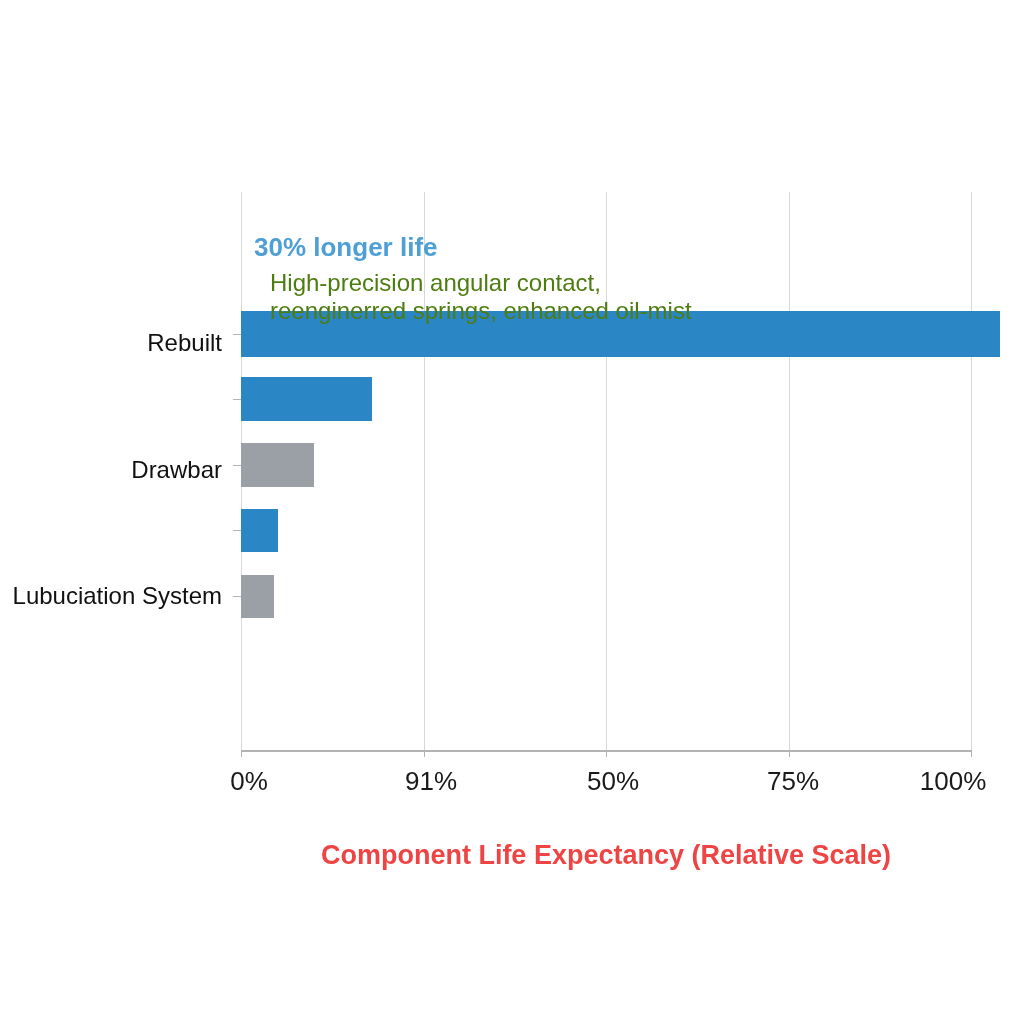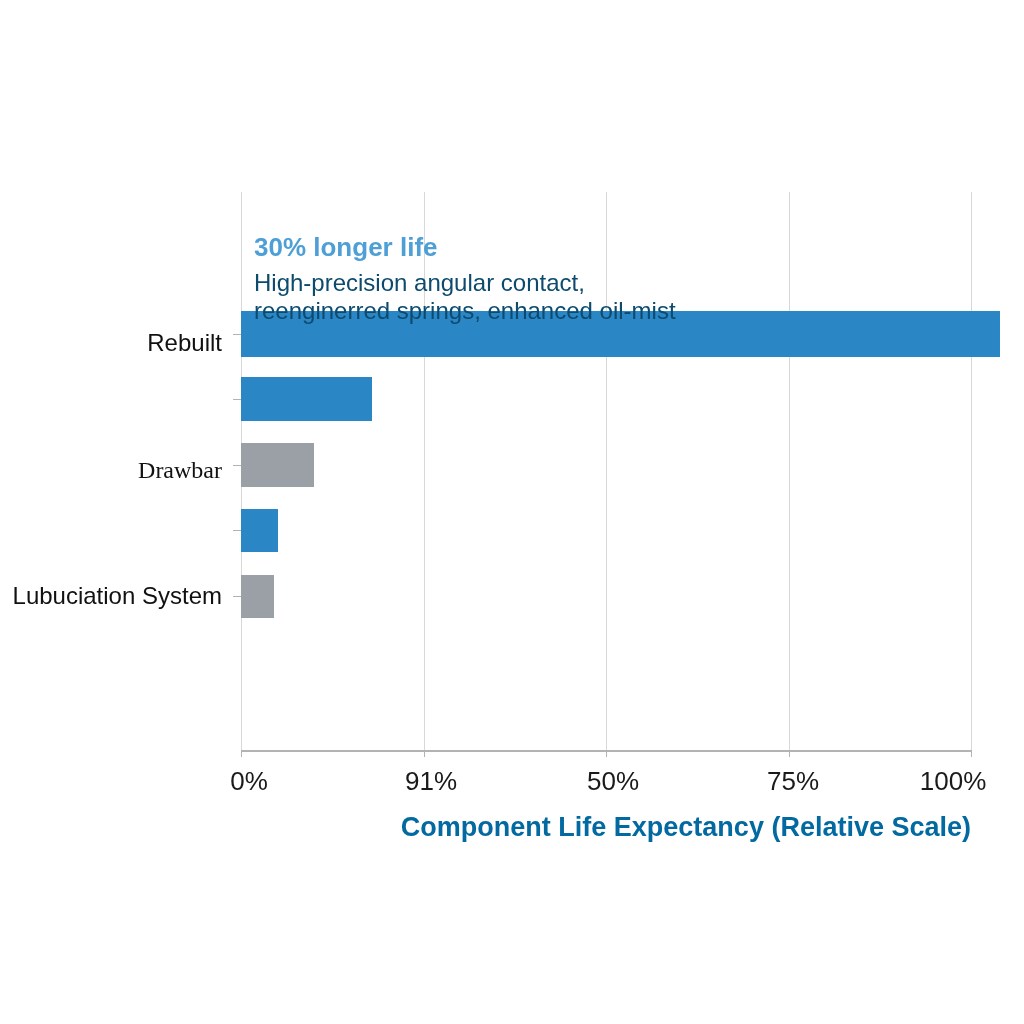--- a/index.html
+++ b/index.html
@@ -91,44 +91,45 @@
     color: #111111;
     white-space: nowrap;
     transform: translateY(-50%);
   }
 
   
   #x-axis-title {
     position: absolute;
     left: 241px;
     width: 730px;
-    top: 812px;
-    text-align: right;
+    top: 840px;
+    text-align: center;
     font-size: 27px;
     font-weight: bold;
-    color: #0369a1;
+    color: #ef4444;
   }
 
   
   .annotation {
     position: absolute;
   }
   .annotation .ann-title {
     font-size: 26px;
     font-weight: bold;
     color: #4d9fd6;
     line-height: 1.1;
     margin-bottom: 7px;
     white-space: nowrap;
   }
   .annotation .ann-body {
     font-size: 24px;
-    color: #0c4a6e;
+    color: #4d7c0f;
     line-height: 1.18;
     white-space: pre-line;
+    margin-left: 16px;
   }
 </style>
 </head>
 <body>
 
 <div id="figure">
 
   <div id="plot-area">
     <div class="gridline" style="left:0px;"></div>
     <div class="gridline" style="left:182.5px;"></div>
@@ -157,21 +158,21 @@
   <div class="ytick" style="top:530px;"></div>
   <div class="ytick" style="top:596px;"></div>
 
   <div class="xticklabel" style="left:249px;">0%</div>
   <div class="xticklabel" style="left:431px;">91%</div>
   <div class="xticklabel" style="left:613px;">50%</div>
   <div class="xticklabel" style="left:793px;">75%</div>
   <div class="xticklabel" style="left:953px;">100%</div>
 
   <div class="yticklabel-wrap" style="top:343px;">Rebuilt</div>
-  <div class="yticklabel-wrap" style="top:470px;font-family:Liberation Serif, serif;">Drawbar</div>
+  <div class="yticklabel-wrap" style="top:470px;">Drawbar</div>
   <div class="yticklabel-wrap" style="top:596px;">Lubuciation System</div>
 
   <div id="x-axis-title">Component Life Expectancy (Relative Scale)</div>
 
   <div class="annotation" style="left:254px; top:233px;">
     <div class="ann-title">30% longer life</div>
     <div class="ann-body">High-precision angular contact,
 reenginerred springs, enhanced oil-mist</div>
   </div>
 

